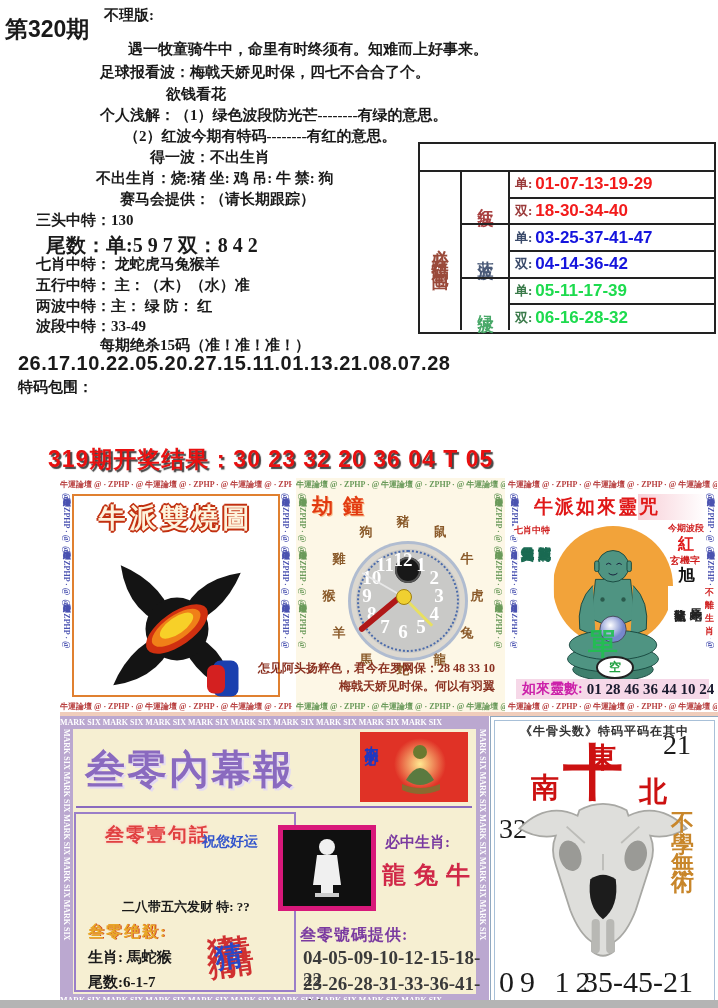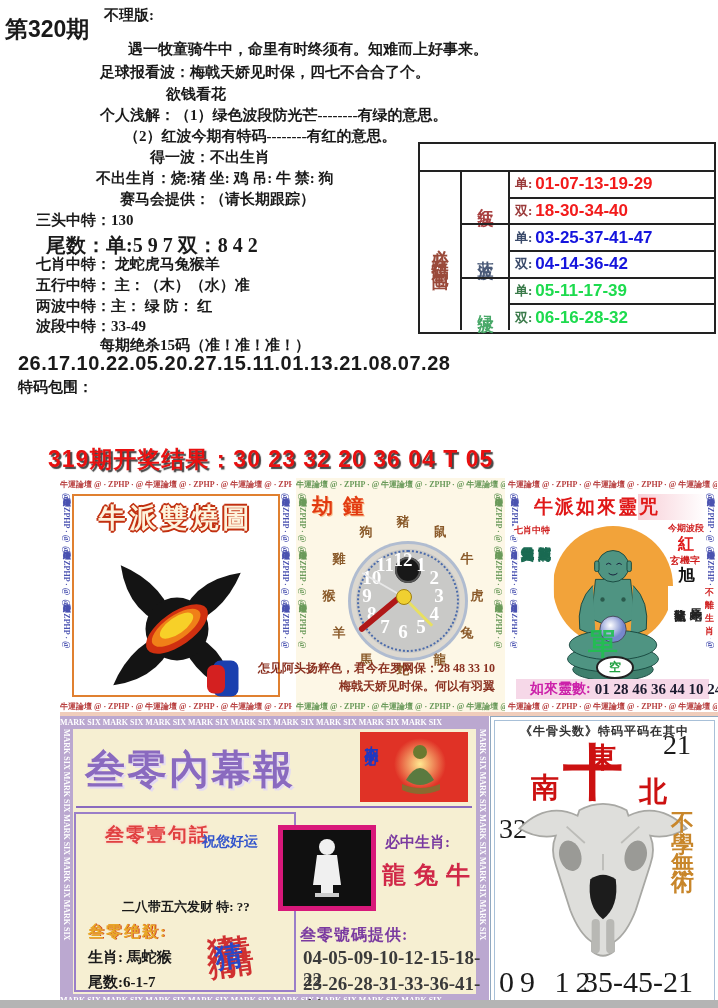--- a/index.html
+++ b/index.html
@@ -94,21 +94,21 @@
   #br-head{left:160px;top:44px;font-size:9px;color:#d02020;font-weight:bold;background:#fff;}
   #br-wave{left:170px;top:56px;font-size:16px;color:#e01818;font-weight:bold;background:#fff;}
   #br-keylab{left:162px;top:76px;font-size:10px;color:#d02020;font-weight:bold;background:#fff;}
   #br-key{left:170px;top:86px;font-size:17px;color:#111;font-weight:bold;background:#fff;}
   #br-zhead{left:160px;top:108px;font-size:9px;color:#d02020;font-weight:bold;background:#fff;padding-left:37px;}
   #br-z1{left:178px;top:120px;font-size:12px;color:#222;height:52px;}
   #br-z2{left:162px;top:120px;font-size:12px;color:#222;height:52px;}
   #buddha-dan{left:80px;top:146px;font-size:30px;font-weight:bold;color:#20c050;opacity:.9;}
   #buddha-oval{left:88px;top:178px;width:34px;height:19px;border:2px solid #222;border-radius:50%;background:#fff;
                display:flex;align-items:center;justify-content:center;font-size:12px;color:#20a040;font-weight:bold;}
-  #buddha-strip{left:8px;right:8px;bottom:14px;height:20px;background:#f6d8e8;display:flex;align-items:center;padding-left:14px;white-space:nowrap;}
+  #buddha-strip{left:8px;right:8px;bottom:14px;height:20px;background:#f6d8e8;display:flex;align-items:center;padding-left:6px;white-space:nowrap;}
   #buddha-strip .lab{color:#cc22aa;font-weight:bold;font-size:14px;margin-right:4px;}
   #buddha-strip .nums{color:#1a1a2e;font-weight:bold;font-size:15px;font-family:"Liberation Serif",serif;}
   
   #p-insider{left:60px;top:716px;width:429px;height:291px;background:#f6efd2;}
   .msx{background:#bba8d0;color:#fff;}
   #pi-title{left:25px;top:26px;font-size:40px;font-weight:bold;letter-spacing:2px;color:#8a6abf;
             text-shadow:2px 2px 0 #e4daf2;font-family:"Liberation Sans",sans-serif;}
   #pi-redbox{left:300px;top:16px;width:108px;height:70px;background:#e03226;display:flex;}
   #pi-musthit{writing-mode:vertical-rl;text-orientation:upright;color:#2038c0;font-weight:bold;font-size:14px;
               padding:3px 2px;letter-spacing:2px;}

